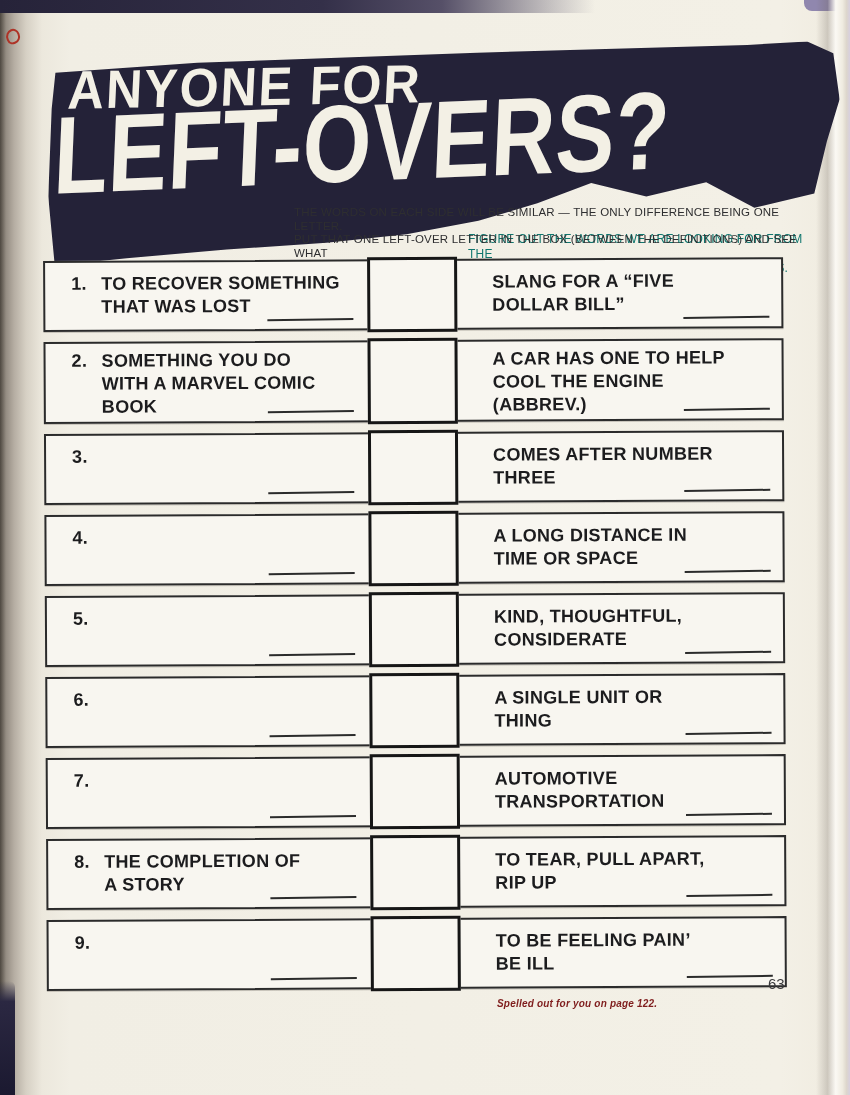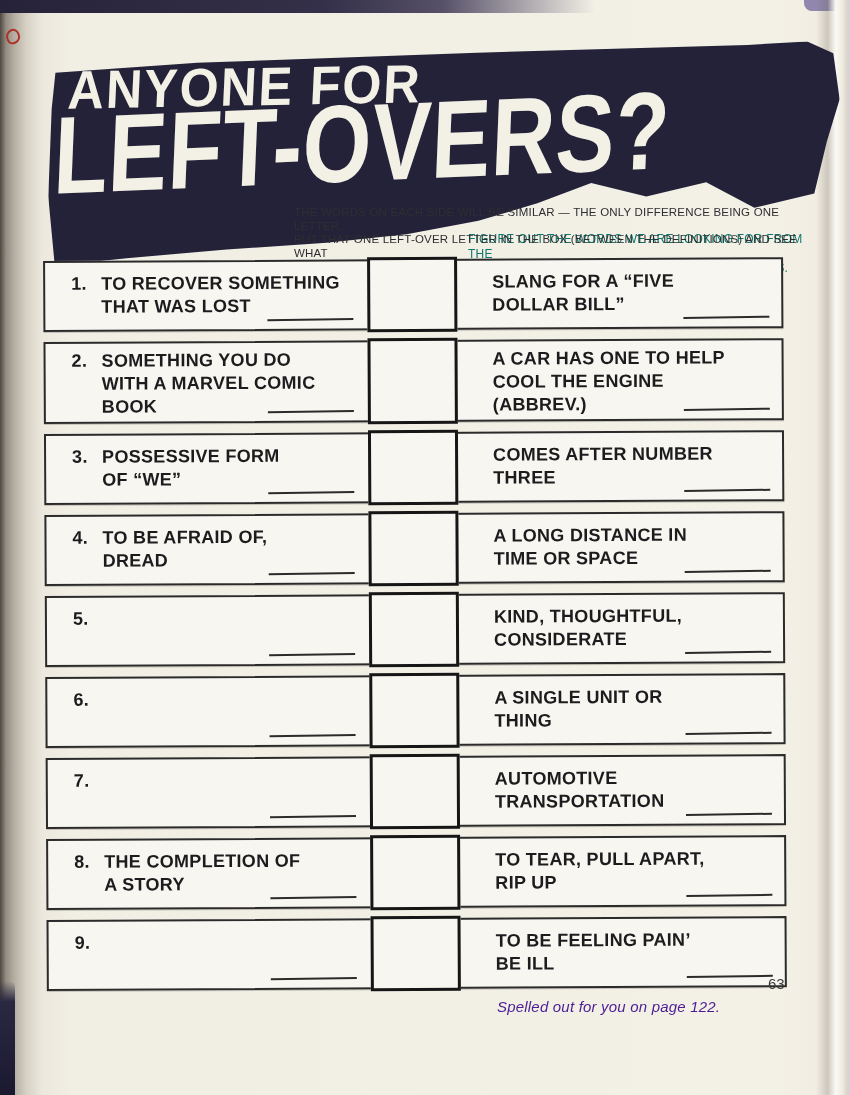--- a/index.html
+++ b/index.html
@@ -46,21 +46,21 @@
   .clue{font-weight:bold;font-size:18px;line-height:23px;color:#1c1c1e;letter-spacing:.3px;white-space:pre-line;}
   .magic-box{position:absolute;left:322px;top:-4px;bottom:-4px;width:84px;background:#f8f6f0;
     border:3px solid #161616;z-index:2;}
   .cell-right{position:absolute;left:447px;top:0;bottom:0;right:0;padding:10px 0 0 0;box-sizing:border-box;}
   .row.tall .cell-right{padding-top:6px;}
   .blank{position:absolute;height:2px;background:#2b2b2b;bottom:8px;}
   .blank-left{left:222px;width:86px;transform:rotate(-0.6deg);}
   .blank-right{right:12px;width:86px;transform:rotate(-0.6deg);}
 
   
-  .footer-note{position:absolute;left:497px;top:998px;font-weight:normal;font-style:italic;font-size:15px;color:#4c1d95;letter-spacing:.2px;}
+  .footer-note{position:absolute;left:497px;top:998px;font-weight:bold;font-style:italic;font-size:10px;color:#7f1d1d;letter-spacing:.2px;}
   .page-number{position:absolute;left:768px;top:975px;font-size:15px;color:#3a3a3c;}
 </style>
 </head>
 <body>
 
 <div class="top-band"></div>
 <div class="corner-purple"></div>
 <div class="right-edge"></div>
 <div class="bottom-left-strip"></div>
 <div class="red-mark"></div>
@@ -110,36 +110,32 @@
       <div class="cell-right">
         <div class="clue">A CAR HAS ONE TO HELP
 COOL THE ENGINE
 (ABBREV.)</div>
       </div>
       <div class="blank blank-right"></div>
     </div>
     <div class="row">
       <div class="cell-left">
         <span class="num">3.</span>
-        <div class="clue">POSSESSIVE FORM
-OF “WE”</div>
       </div>
       <div class="blank blank-left"></div>
       <div class="magic-box"></div>
       <div class="cell-right">
         <div class="clue">COMES AFTER NUMBER
 THREE</div>
       </div>
       <div class="blank blank-right"></div>
     </div>
     <div class="row">
       <div class="cell-left">
         <span class="num">4.</span>
-        <div class="clue">TO BE AFRAID OF,
-DREAD</div>
       </div>
       <div class="blank blank-left"></div>
       <div class="magic-box"></div>
       <div class="cell-right">
         <div class="clue">A LONG DISTANCE IN
 TIME OR SPACE</div>
       </div>
       <div class="blank blank-right"></div>
     </div>
     <div class="row">

